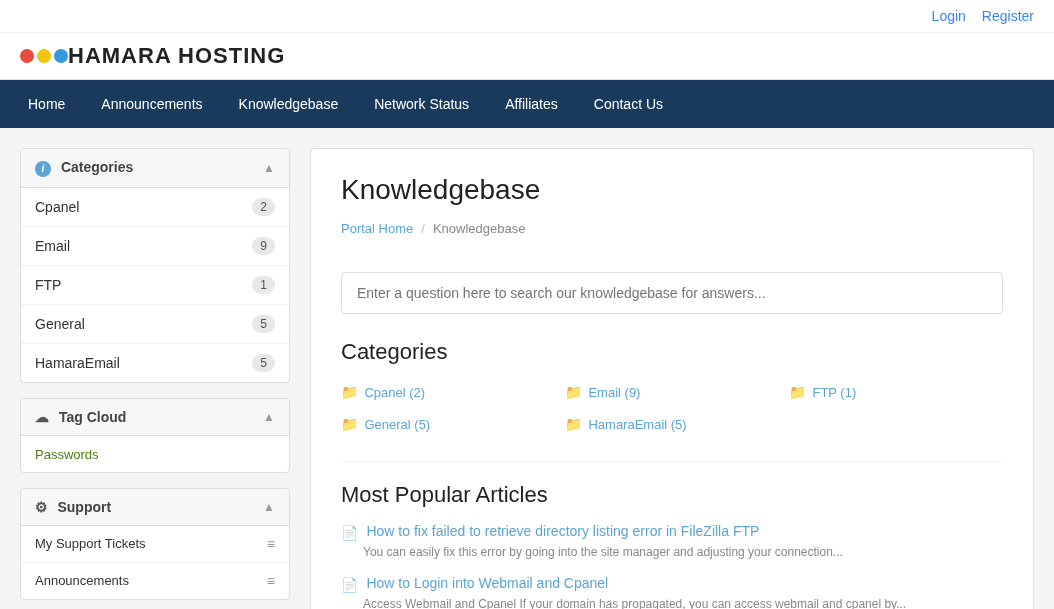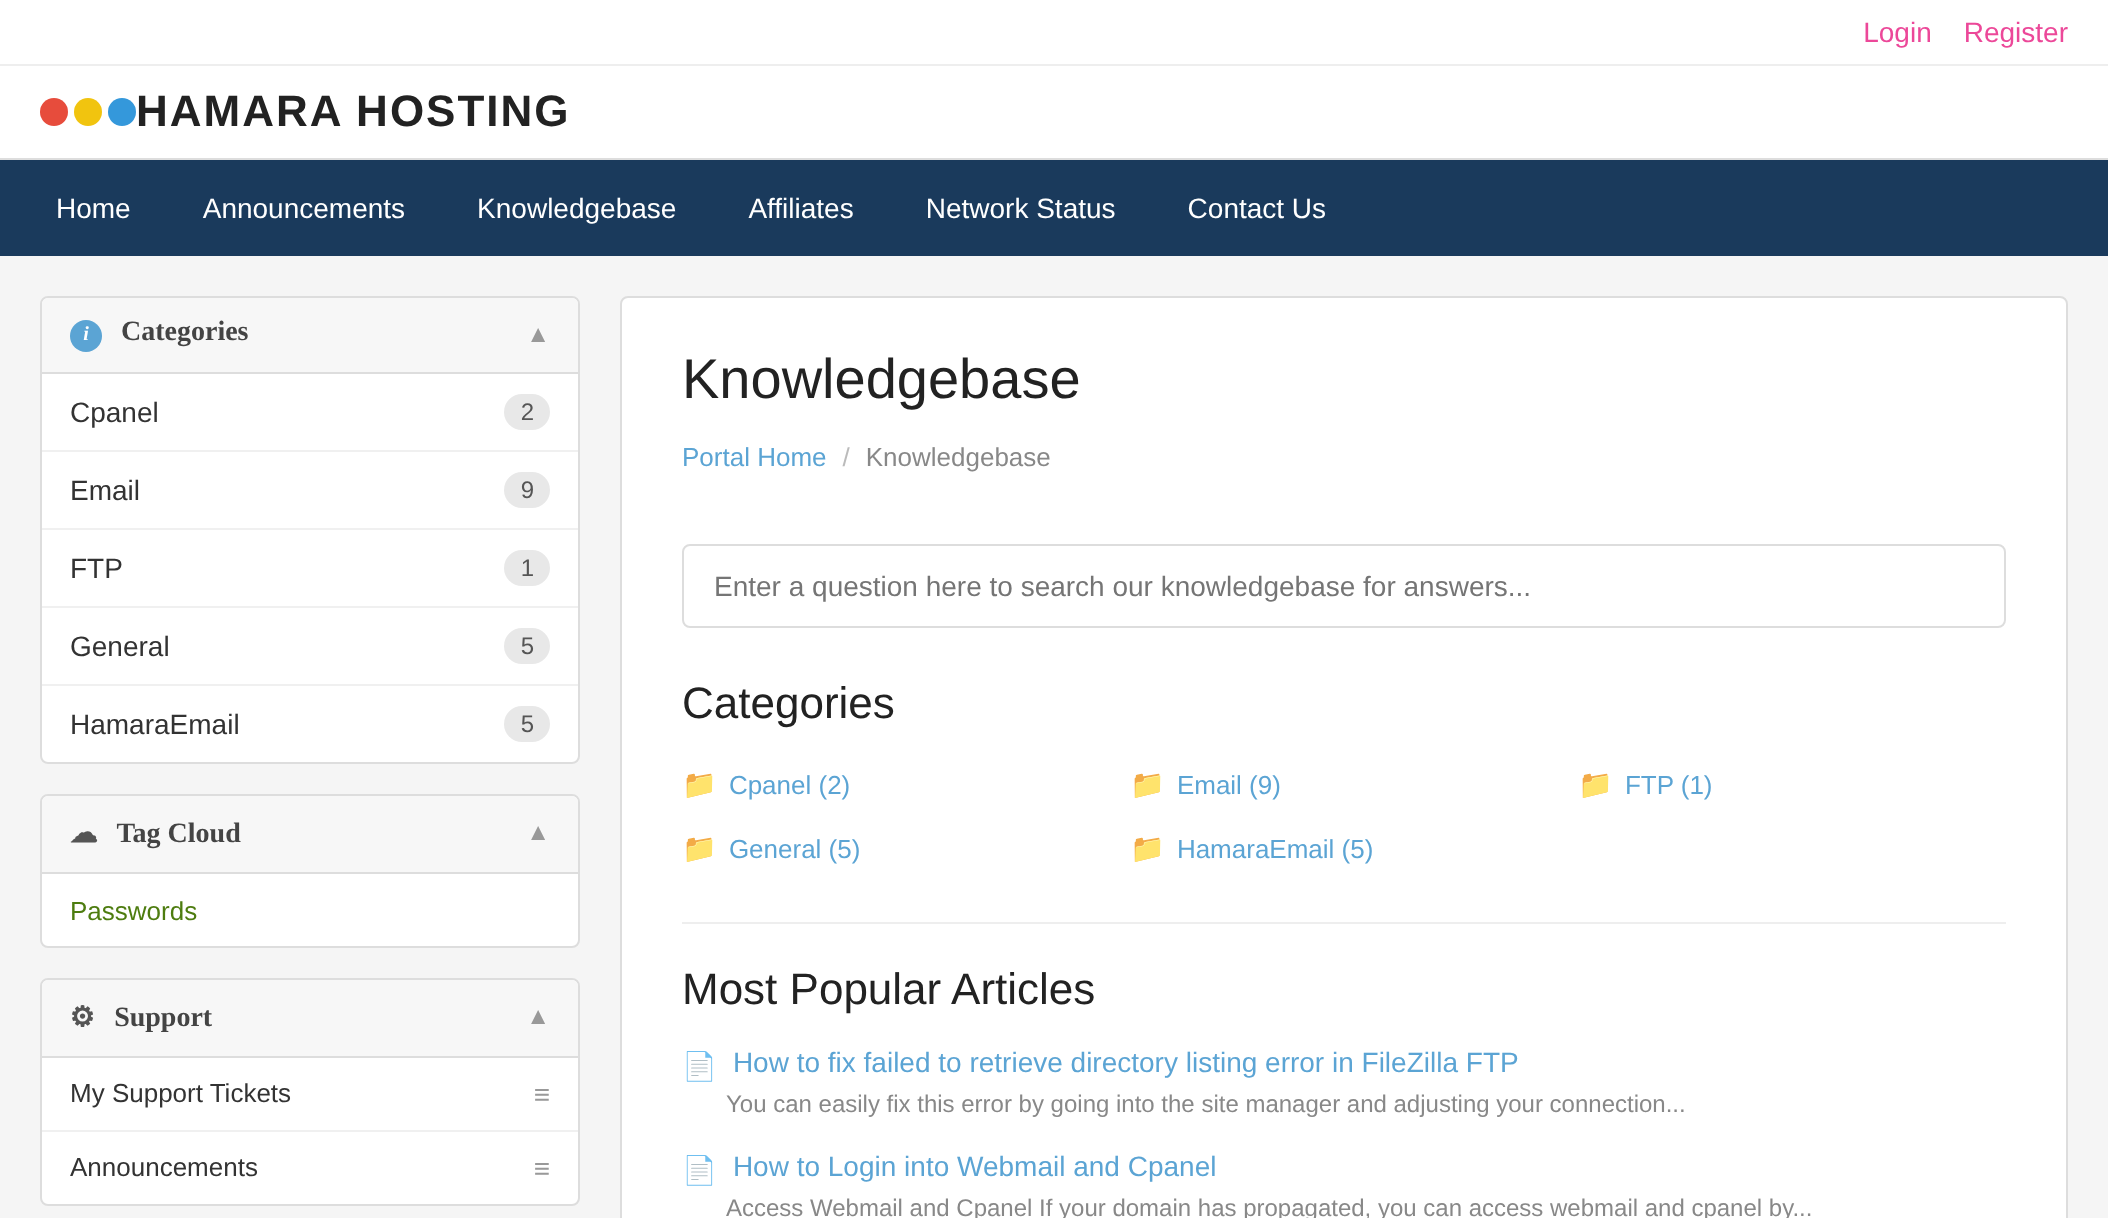--- a/index.html
+++ b/index.html
@@ -8,21 +8,21 @@
     
     .top-bar {
       background: #fff;
       display: flex;
       justify-content: flex-end;
       align-items: center;
       padding: 8px 20px;
       border-bottom: 1px solid #eee;
     }
     .top-bar a {
-      color: #ec4899;
+      color: #3b82f6;
       text-decoration: none;
       margin-left: 16px;
       font-size: 14px;
     }
 
     
     .header {
       background: #fff;
       display: flex;
       align-items: center;
@@ -97,21 +97,20 @@
     .sidebar-box-header {
       background: #f7f7f7;
       padding: 10px 14px;
       display: flex;
       align-items: center;
       justify-content: space-between;
       border-bottom: 1px solid #ddd;
       font-size: 14px;
       font-weight: bold;
       color: #444;
-      font-family: Liberation Serif, serif;
     }
     .sidebar-box-header .icon-i {
       display: inline-flex;
       align-items: center;
       justify-content: center;
       width: 16px;
       height: 16px;
       background: #5ba4d4;
       color: #fff;
       border-radius: 50%;
@@ -285,22 +284,22 @@
       <div class="circle c-blue"></div>
     </div>
     <span class="logo-text">HAMARA HOSTING</span>
   </a>
 </div>
 
 <nav class="nav">
   <a href="#">Home</a>
   <a href="#">Announcements</a>
   <a href="#">Knowledgebase</a>
+  <a href="#">Network Status</a>
   <a href="#">Affiliates</a>
-  <a href="#">Network Status</a>
   <a href="#">Contact Us</a>
 </nav>
 
 <div class="main-layout">
 
   <aside class="sidebar">
 
     <div class="sidebar-box">
       <div class="sidebar-box-header">
         <span>

